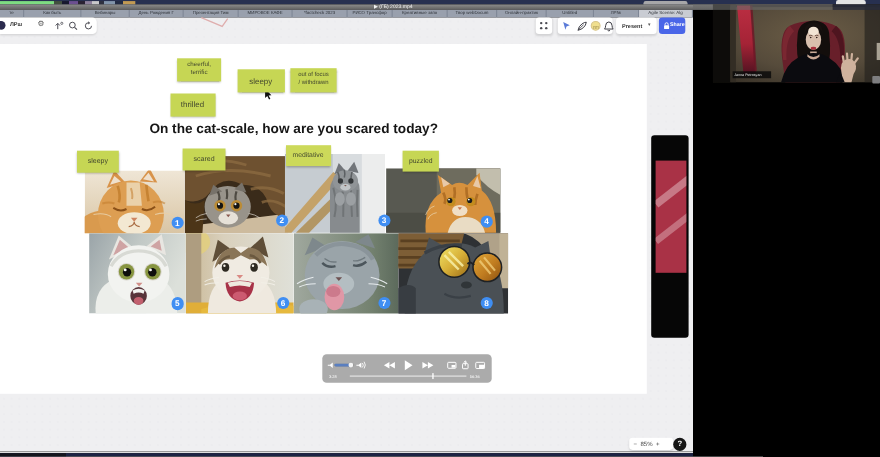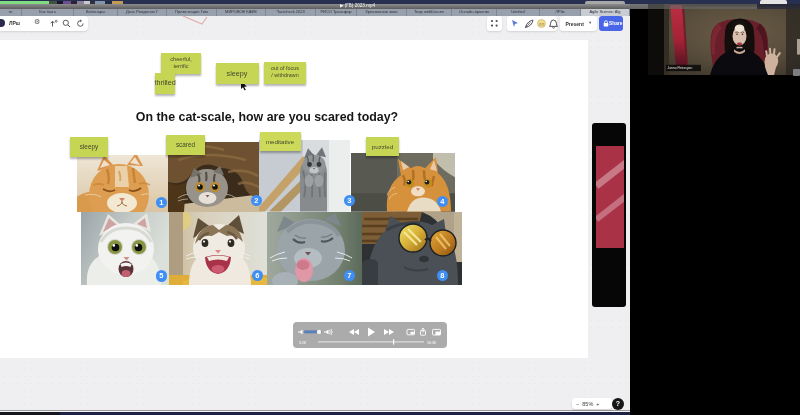--- a/index.html
+++ b/index.html
@@ -104,21 +104,21 @@
 
   <svg class="abs" style="left:180px;top:13px;" width="32" height="14" viewBox="0 0 32 14">
     <path d="M3,3 L22,11 L27,4" fill="none" stroke="#dfaeae" stroke-width="1.2"></path>
   </svg>
 
   <div class="abs" style="left:117px;top:109.5px;width:300px;text-align:center;font-size:12.4px;font-weight:bold;color:#161616;white-space:nowrap;">On the cat-scale, how are you scared today?</div>
 
   <div class="abs sticky" style="left:161px;top:52.5px;width:40px;height:21px;font-size:5.6px;line-height:7px;padding-top:3.5px;">cheerful,<br>terrific</div>
   <div class="abs sticky" style="left:215.5px;top:62.5px;width:43px;height:21px;font-size:7.2px;line-height:21px;">sleepy</div>
   <div class="abs sticky" style="left:264px;top:61.5px;width:42px;height:22px;font-size:5.4px;line-height:7.5px;padding-top:3px;">out of focus<br>/ withdrawn</div>
-  <div class="abs sticky" style="left:154.5px;top:73px;width:20px;height:20.5px;font-size:7.2px;line-height:20.5px;">thrilled</div>
+  <div class="abs sticky" style="left:154.5px;top:85px;width:41px;height:20.5px;font-size:7.2px;line-height:20.5px;">thrilled</div>
   <div class="abs sticky" style="left:70px;top:137px;width:38px;height:20px;font-size:6.4px;line-height:20px;">sleepy</div>
   <div class="abs sticky" style="left:166px;top:135px;width:39px;height:20px;font-size:6.4px;line-height:20px;">scared</div>
   <div class="abs sticky" style="left:259.5px;top:132px;width:41px;height:19px;font-size:6.2px;line-height:19px;background:#ccd95a;">meditative</div>
   <div class="abs sticky" style="left:366px;top:137px;width:33px;height:19px;font-size:6.2px;line-height:19px;">puzzled</div>
 
   <svg class="abs" style="left:77px;top:155px;" width="91" height="57" viewBox="0 0 91 57">
     <defs>
         <linearGradient id="c1bg" x1="0" y1="0" x2="0" y2="1">
       <stop offset="0" stop-color="#efe6d6"></stop>
           <stop offset="1" stop-color="#d9c5a4"></stop>

